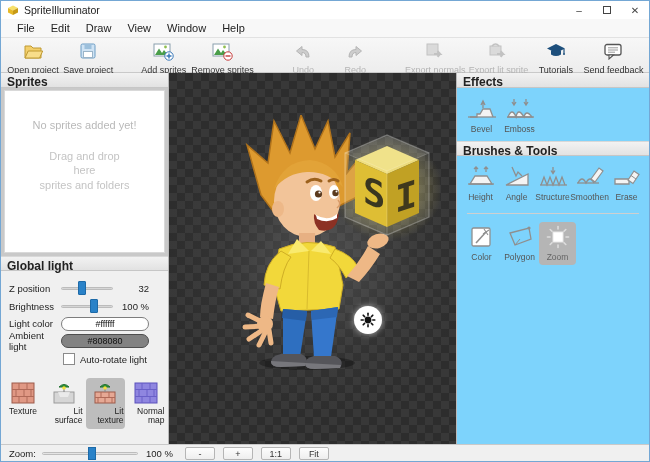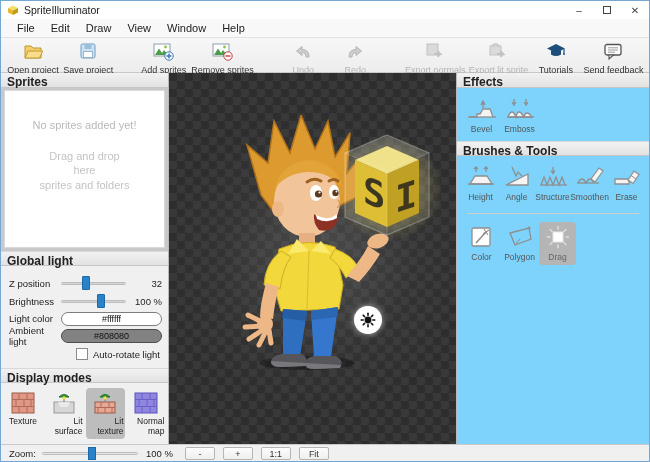--- a/index.html
+++ b/index.html
@@ -33,21 +33,21 @@
   .right { width:193px; background:#7dd3fc; border-left:1px solid #b9b9b9; display:flex; flex-direction:column; }
   .hdr { height:15px; background:linear-gradient(#f2f2f2,#e2e2e2); border-bottom:1px solid #c6c6c6; border-top:1px solid #d8d8d8; font-size:12px; color:#222; padding:2px 0 0 6px; flex:0 0 auto;font-weight:bold; }
 
   
   .drop-wrap { height:168px; padding:2px 3px 3px 3px; background:#c9c9c9; }
   .drop-area { width:100%; height:100%; background:#ffffff; border:1px solid #d9d9d9; display:flex; flex-direction:column; align-items:center; padding-top:28px; }
   .empty-title { font-size:11px; color:#b9b9b9; margin-bottom:18px;text-align:center; }
   .empty-hint { font-size:11px; color:#c4c4c4; text-align:center; line-height:1.3; }
 
   
-  .gl { padding:8px 6px 4px 8px; flex:0 0 auto; }
+  .gl { padding:8px 19px 4px 8px; flex:0 0 auto; }
   .gl-row { display:flex; align-items:center; height:18px; }
   .gl-label { font-size:9.5px; color:#222; width:52px; flex:0 0 auto; }
   .slider { position:relative; flex:1; height:14px; margin-right:6px; }
   .slider .track { position:absolute; left:0; right:0; top:6px; height:3px; background:#d6d6d6; border:1px solid #bcbcbc; border-radius:2px; }
   .slider .handle { position:absolute; top:0; width:8px; height:14px; background:#2a82c8; border:1px solid #1d6aa8; border-radius:1px; }
   .gl-value { font-size:9.5px; color:#222; width:30px; text-align:right; flex:0 0 auto; }
   .pill { flex:1; height:14px; border-radius:8px; font-size:9px; text-align:center; line-height:13px; }
   .pill.white { background:#ffffff; border:1px solid #7d7d7d; color:#111; }
   .pill.gray { background:#828282; border:1px solid #4e4e4e; color:#111; }
   .cb-row { display:flex; align-items:center; justify-content:flex-end; height:20px; padding-right:2px; }
@@ -268,21 +268,20 @@
         <div class="gl-row" style="height:17px;">
           <span class="gl-label">Ambient light</span>
           <div class="pill gray">#808080</div>
         </div>
         <div class="cb-row">
           <div class="checkbox"></div>
           <span class="cb-label">Auto-rotate light</span>
         </div>
       </div>
 
-      <div class="hdr">Display modes</div>
       <div class="modes">
         <div class="mode">
           <svg width="24" height="24" viewBox="0 0 24 24">
               <rect x="1" y="2" width="22" height="20" fill="#e09884" stroke="#9c5a4a"></rect>
               <path d="M1 8.5 h22 M1 15.5 h22 M8 2 v6.5 M16 2 v6.5 M5 8.5 v7 M13 8.5 v7 M20 8.5 v7 M8 15.5 v6.5 M16 15.5 v6.5" stroke="#b06a58" stroke-width="1"></path>
             </svg>
           <span class="mlabel">Texture</span>
         </div>
         <div class="mode">
           <svg width="24" height="24" viewBox="0 0 24 24">
@@ -503,21 +502,21 @@
                 <path d="M15 1.5 v2.5"></path>
                 <path d="M15 20 v2.5"></path>
                 <path d="M4.5 12 h2.5"></path>
                 <path d="M23 12 h2.5"></path>
                 <path d="M7.2 4.5 l1.8 1.8"></path>
                 <path d="M21 17.7 l1.8 1.8"></path>
                 <path d="M22.8 4.5 l-1.8 1.8"></path>
                 <path d="M9 17.7 l-1.8 1.8"></path>
               </g>
             </svg>
-          <span class="ilabel">Drag</span>
+          <span class="ilabel">Zoom</span>
         </div>
       </div>
     </div>
   </div>
 
   <div class="statusbar">
     <span class="sb-label">Zoom:</span>
     <div class="sb-slider">
       <div class="track"></div>
         <div class="handle" style="left:48%;"></div>

